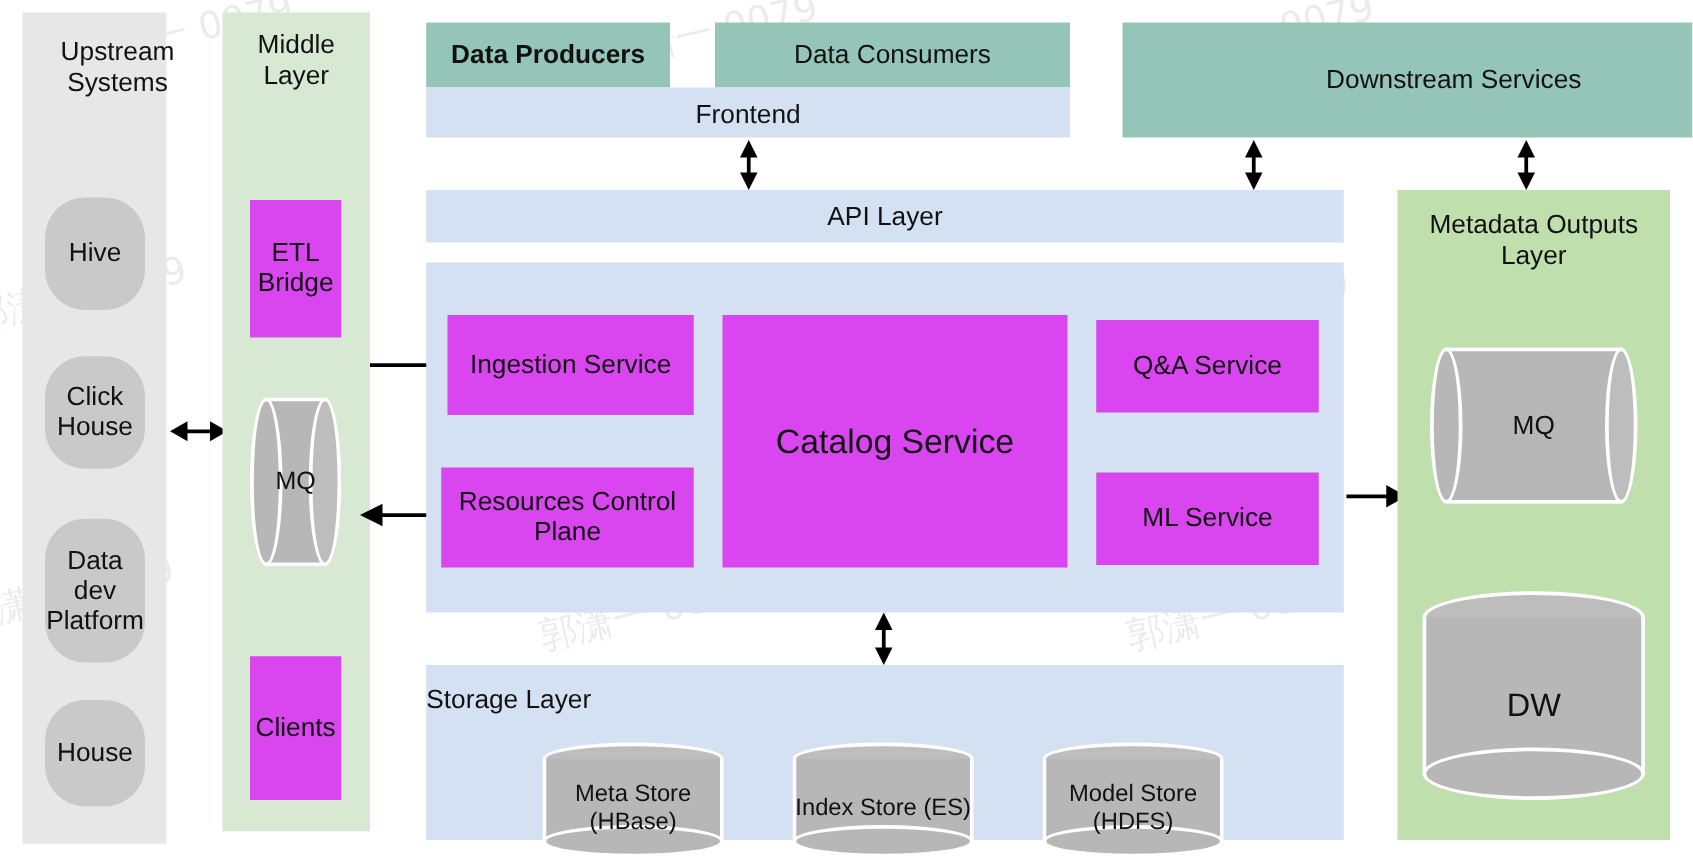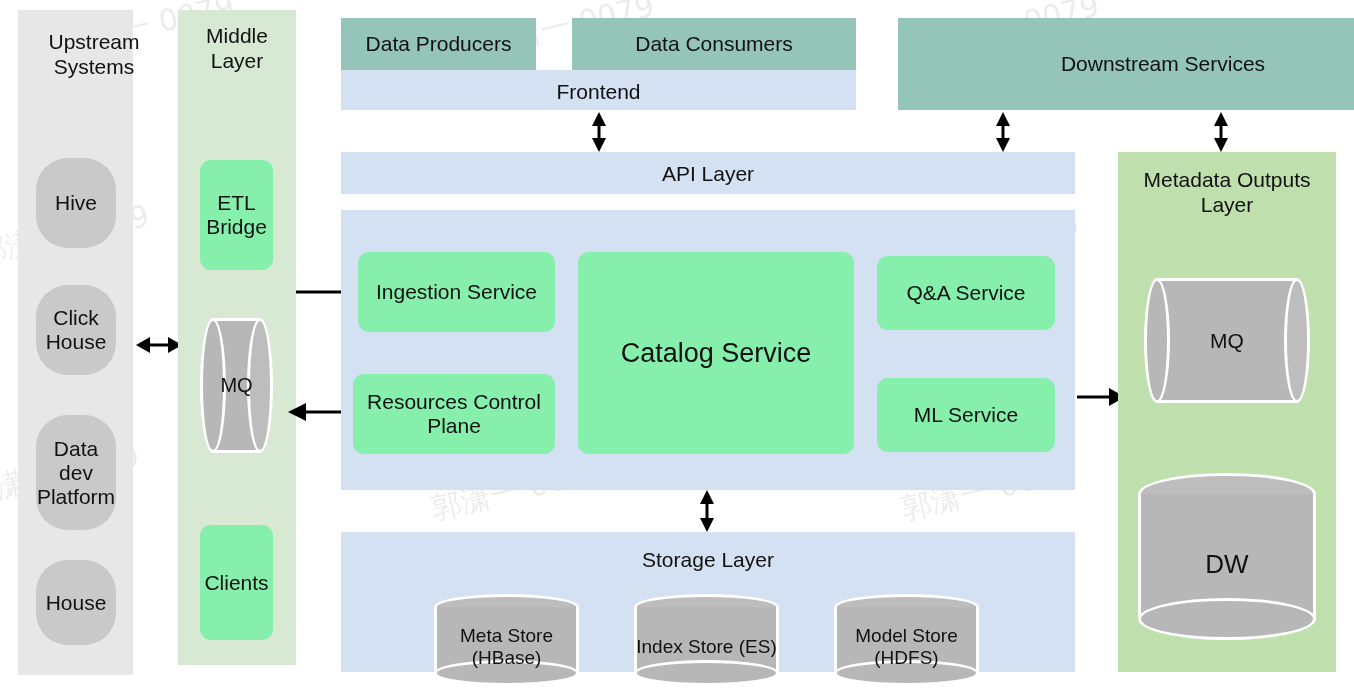--- a/index.html
+++ b/index.html
@@ -8,21 +8,21 @@
 
   .box{position:absolute;box-sizing:border-box;display:flex;}
   .lbl{position:absolute;box-sizing:border-box;color:#111111;white-space:pre-line;line-height:1.18;}
 
   
   .c-gray   {background:#e7e7e7;}
   .c-green  {background:#d7e8d3;}
   .c-lgreen {background:#bfe0ad;}
   .c-teal   {background:#95c5b9;}
   .c-lblue  {background:#d4e1f2;}
-  .c-blue   {background:#86efac;border-radius:11px;}
+  .c-blue   {background:#d946ef;}
   .c-boxgray{background:#c9c9c9;border-radius:32px;}
 
   .ctitle{width:100%;text-align:center;font-size:21px;color:#111;}
   .centered{align-items:center;justify-content:center;text-align:center;font-size:21px;color:#111;}
 
   
   .cyl-v{position:absolute;box-sizing:border-box;}
   .cyl-v .body{position:absolute;left:0;right:0;top:13px;bottom:13px;background:#b7b7b7;border-left:3px solid #fff;border-right:3px solid #fff;}
   .cyl-v .top{position:absolute;left:0;right:0;top:0;height:26px;background:#bdbdbd;border-radius:50%;border:3px solid #fff;box-sizing:border-box;}
   .cyl-v .bot{position:absolute;left:0;right:0;bottom:0;height:26px;background:#b7b7b7;border-radius:50%;border:3px solid #fff;box-sizing:border-box;}
@@ -89,21 +89,21 @@
   <svg class="arrow" style="left:296px;top:278px;" width="62" height="28" viewBox="0 0 62 28">
     <line x1="0" y1="14" x2="50" y2="14" stroke="#000" stroke-width="3"></line>
     <polygon points="62,14 46,6 46,22" fill="#000"></polygon>
   </svg>
 
   <svg class="arrow" style="left:288px;top:398px;" width="70" height="28" viewBox="0 0 70 28">
     <line x1="16" y1="14" x2="70" y2="14" stroke="#000" stroke-width="3"></line>
     <polygon points="0,14 18,5 18,23" fill="#000"></polygon>
   </svg>
 
-  <div class="box c-teal centered" style="left:341px;top:18px;width:195px;height:52px;">Data Producers</div>
+  <div class="box c-teal centered" style="left:341px;top:18px;width:195px;height:52px;font-weight:bold;">Data Producers</div>
   <div class="box c-teal centered" style="left:572px;top:18px;width:284px;height:52px;">Data Consumers</div>
 
   <div class="box c-lblue" style="left:341px;top:70px;width:515px;height:40px;"></div>
   <div class="lbl" style="left:341px;top:80px;width:515px;text-align:center;font-size:21px;">Frontend</div>
 
   <svg class="arrow" style="left:586px;top:112px;" width="26" height="40" viewBox="0 0 26 40">
     <line x1="13" y1="8" x2="13" y2="32" stroke="#000" stroke-width="3"></line>
     <polygon points="13,0 6,14 20,14" fill="#000"></polygon>
     <polygon points="13,40 6,26 20,26" fill="#000"></polygon>
   </svg>
@@ -128,21 +128,21 @@
     <polygon points="48,14 32,5 32,23" fill="#000"></polygon>
   </svg>
 
   <svg class="arrow" style="left:694px;top:490px;" width="26" height="42" viewBox="0 0 26 42">
     <line x1="13" y1="8" x2="13" y2="34" stroke="#000" stroke-width="3"></line>
     <polygon points="13,0 6,14 20,14" fill="#000"></polygon>
     <polygon points="13,42 6,28 20,28" fill="#000"></polygon>
   </svg>
 
   <div class="box c-lblue" style="left:341px;top:532px;width:734px;height:140px;"></div>
-  <div class="lbl" style="left:341px;top:548px;width:734px;text-align:center;font-size:21px;">Storage Layer</div>
+  <div class="lbl" style="left:341px;top:548px;width:734px;text-align:left;font-size:21px;">Storage Layer</div>
 
   <div class="cyl-v" style="left:434px;top:594px;width:145px;height:92px;">
     <div class="top"></div>
     <div class="body"></div>
     <div class="bot"></div>
     <div class="txt" style="font-size:19px;padding-top:14px;">Meta Store
 (HBase)</div>
   </div>
 
   <div class="cyl-v" style="left:634px;top:594px;width:145px;height:92px;">

